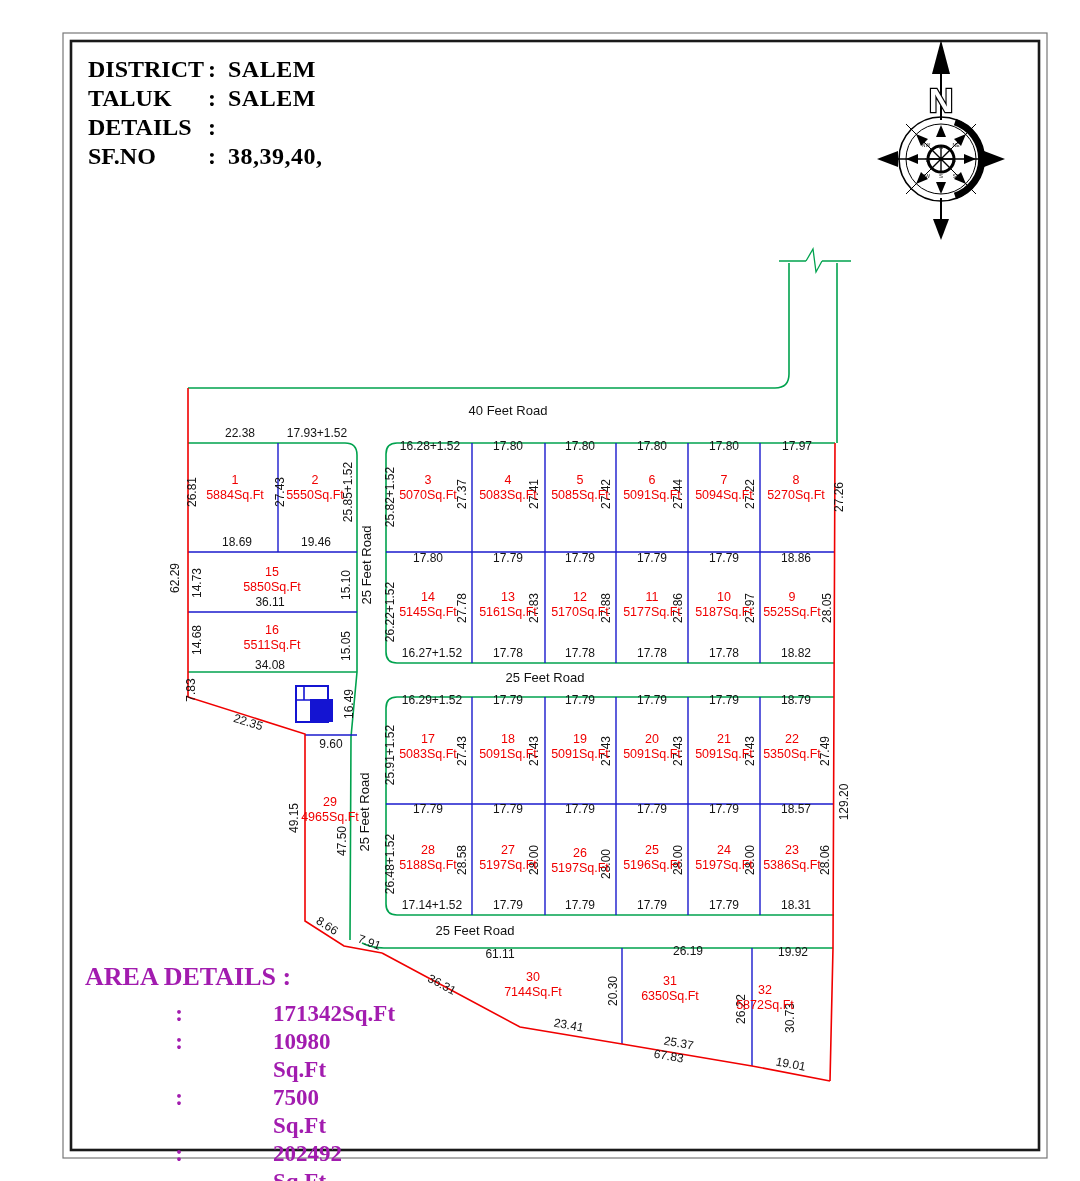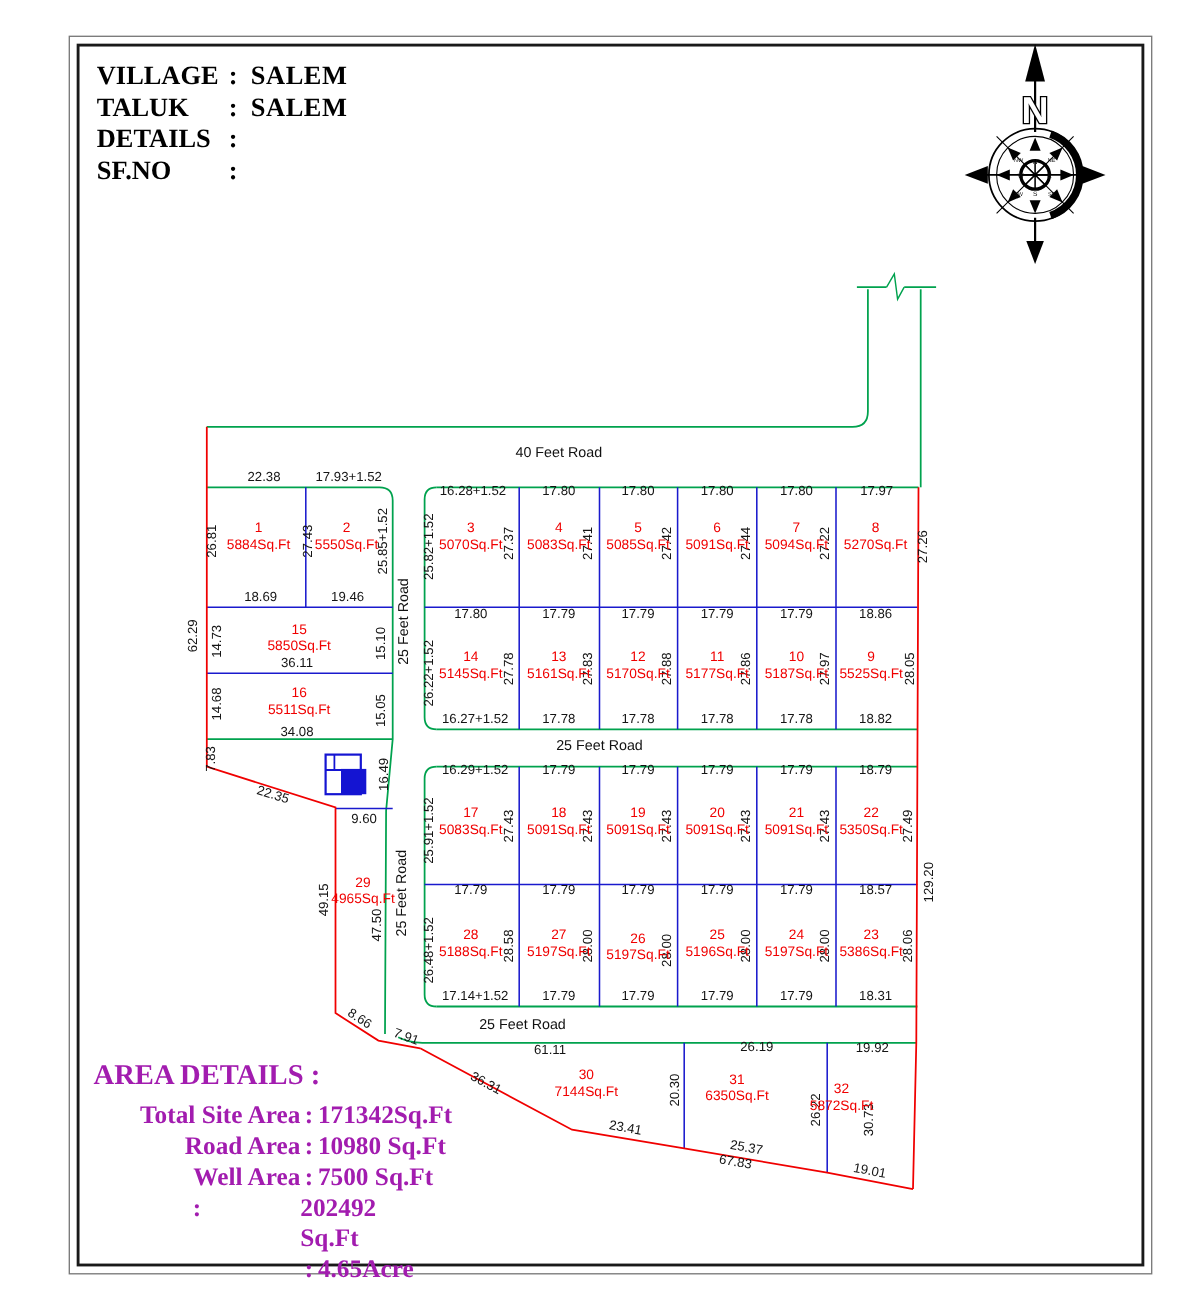--- a/index.html
+++ b/index.html
@@ -273,54 +273,52 @@
         <text x="956" y="178" font-size="5" class="cmp">SE</text>
         <text x="941" y="178" font-size="6" class="cmp">S</text>
         <text x="926" y="178" font-size="5" class="cmp">SW</text>
         <text x="928" y="162" font-size="6" class="cmp">W</text>
         <text x="926" y="147" font-size="5" class="cmp">NW</text>
       </g>
   </svg>
 
   <div id="header">
       <div class="hrow">
-        <span>VILLAGE</span>
+        <span>DISTRICT</span>
         <span>:</span>
         <span class="hval">SALEM</span>
       </div>
       <div class="hrow">
         <span>TALUK</span>
         <span>:</span>
         <span class="hval">SALEM</span>
       </div>
       <div class="hrow">
         <span>DETAILS</span>
         <span>:</span>
       </div>
       <div class="hrow">
         <span>SF.NO</span>
         <span>:</span>
+        <span class="hval">38,39,40,</span>
       </div>
     </div>
 
   <div id="area-details">
     <div class="ad-title">AREA DETAILS :</div>
     <div id="ad-rows">
         <div class="arow">
-          <span class="alabel">Total Site Area</span>
           <span class="asep">:</span>
           <span>171342Sq.Ft</span>
         </div>
         <div class="arow">
-          <span class="alabel">Road Area</span>
           <span class="asep">:</span>
           <span>10980 Sq.Ft</span>
         </div>
         <div class="arow">
-          <span class="alabel">Well Area</span>
           <span class="asep">:</span>
           <span>7500 Sq.Ft</span>
         </div>
         <div class="arow">
           <span class="asep">:</span>
           <span>202492 Sq.Ft</span>
         </div>
         <div class="arow">
           <span class="alabel"></span>
           <span class="asep">:</span>

